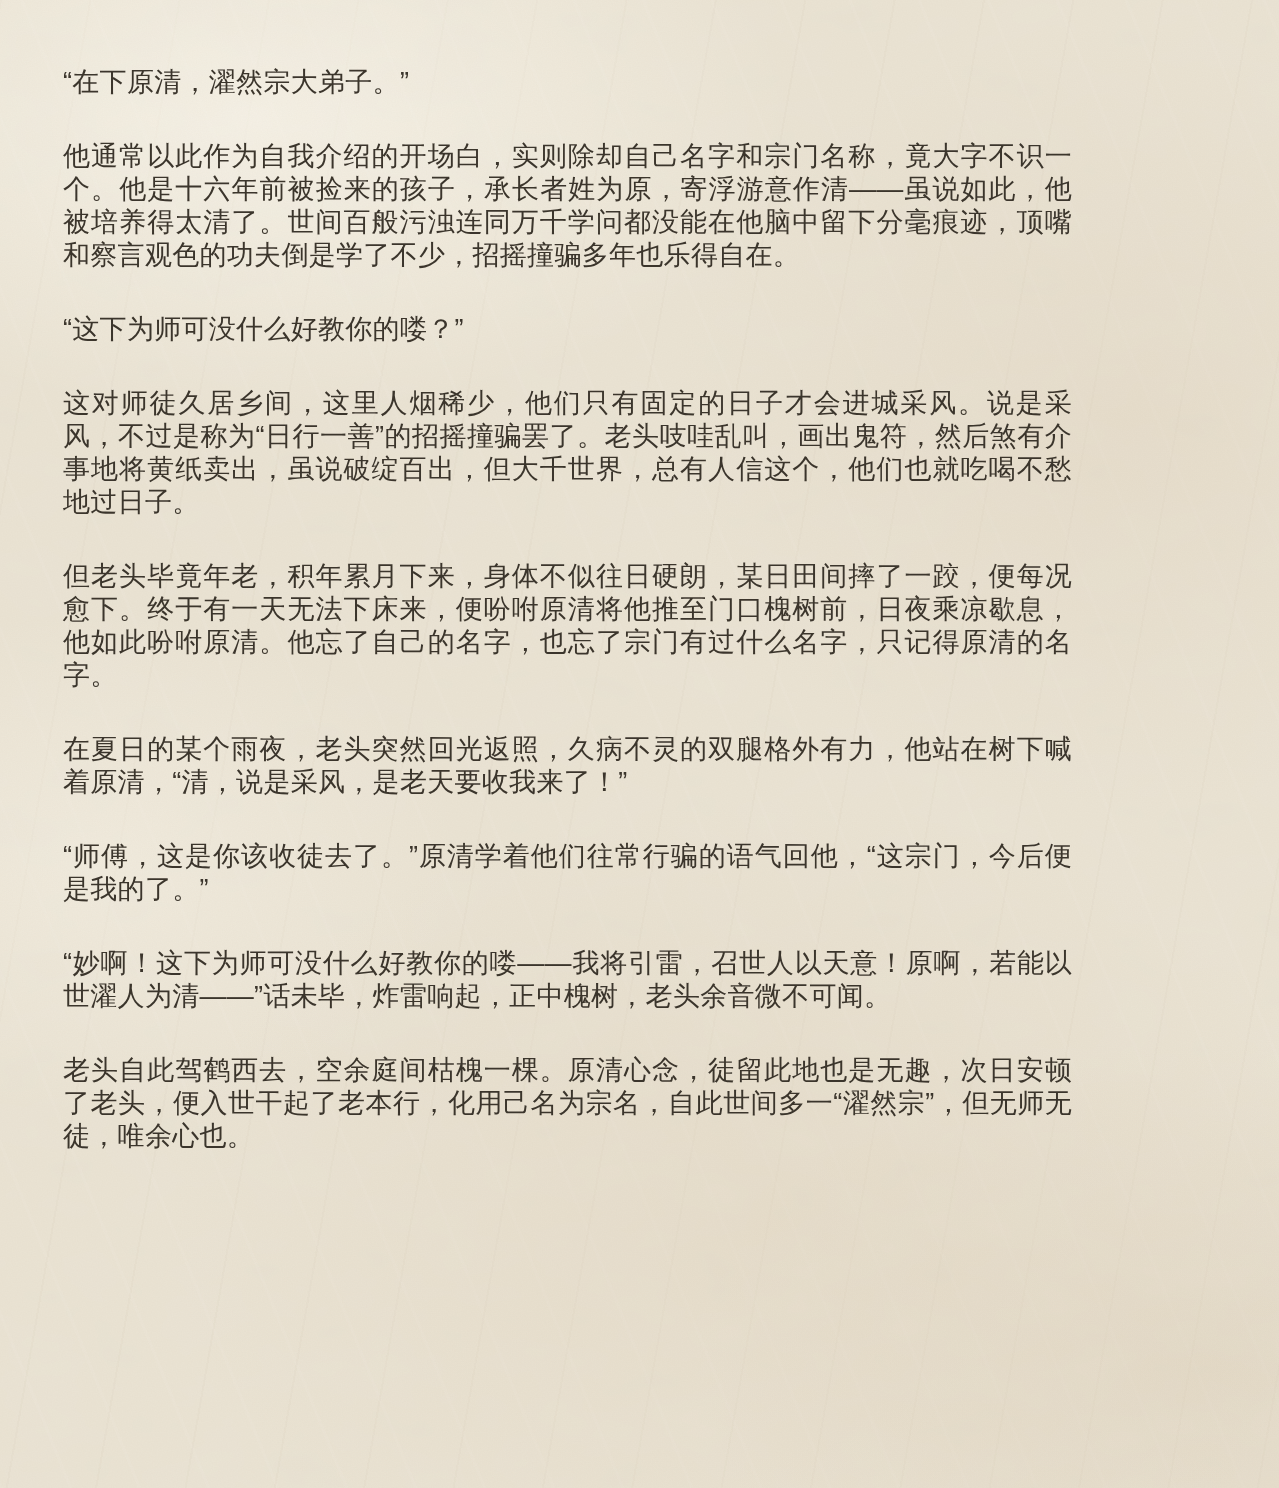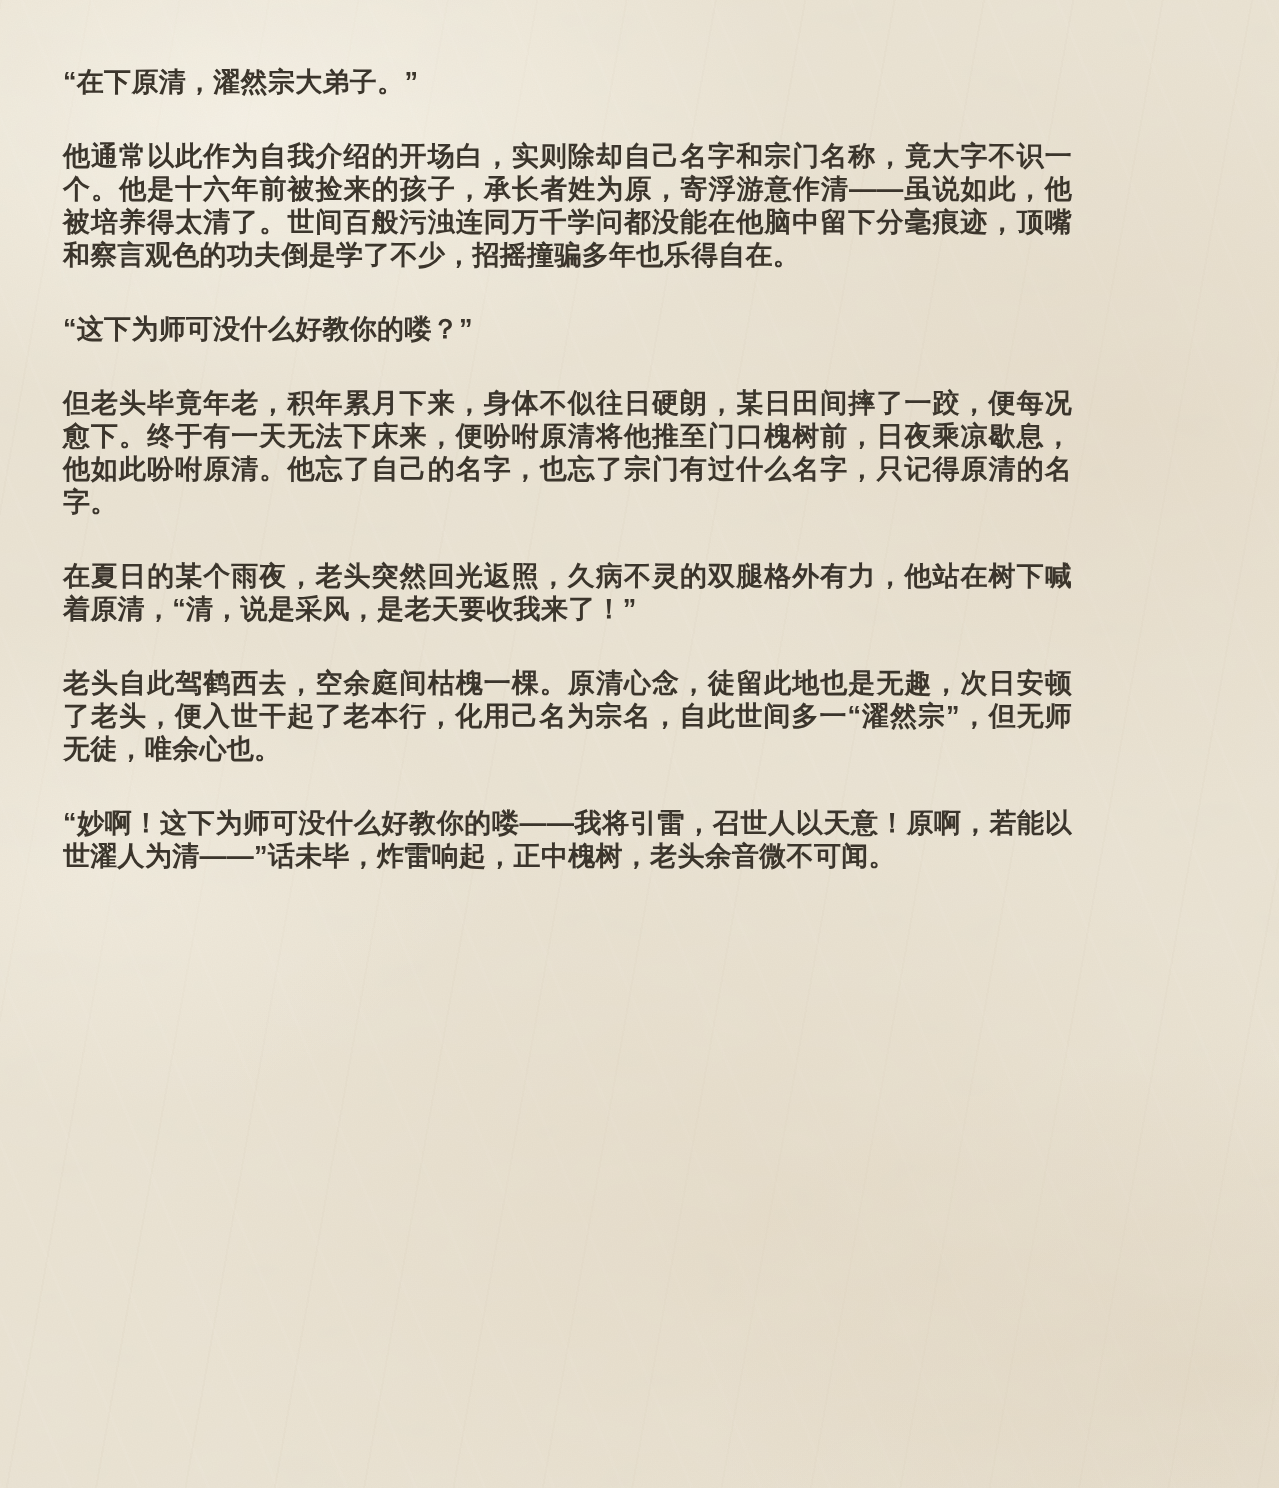--- a/index.html
+++ b/index.html
@@ -30,21 +30,21 @@
     pointer-events: none;
   }
   main.story {
     position: relative;
     box-sizing: border-box;
     width: 1134px;
     padding: 66px 62px 0 63px;
     color: #3b352c;
     font-size: 27px;
     line-height: 33px;
-    font-weight: 700;
+    font-weight: 400;
     text-align: justify;
     letter-spacing: 0.3px;
   }
   main.story p {
     margin: 0 0 41px 0;
   }
 </style>
 </head>
 <body>
 
@@ -64,17 +64,19 @@
               0 0 0 0.10 0"></feColorMatrix>
   </filter>
   <rect width="100%" height="100%" filter="url(#mottle)"></rect>
   <rect width="100%" height="100%" filter="url(#fineGrain)"></rect>
 </svg>
 
 <main class="story">
   <p>“在下原清，濯然宗大弟子。”</p>
   <p>他通常以此作为自我介绍的开场白，实则除却自己名字和宗门名称，竟大字不识一个。他是十六年前被捡来的孩子，承长者姓为原，寄浮游意作清——虽说如此，他被培养得太清了。世间百般污浊连同万千学问都没能在他脑中留下分毫痕迹，顶嘴和察言观色的功夫倒是学了不少，招摇撞骗多年也乐得自在。</p>
   <p>“这下为师可没什么好教你的喽？”</p>
+  <p>这对师徒久居乡间，这里人烟稀少，他们只有固定的日子才会进城采风。说是采风，不过是称为“日行一善”的招摇撞骗罢了。老头吱哇乱叫，画出鬼符，然后煞有介事地将黄纸卖出，虽说破绽百出，但大千世界，总有人信这个，他们也就吃喝不愁地过日子。</p>
   <p>但老头毕竟年老，积年累月下来，身体不似往日硬朗，某日田间摔了一跤，便每况愈下。终于有一天无法下床来，便吩咐原清将他推至门口槐树前，日夜乘凉歇息，他如此吩咐原清。他忘了自己的名字，也忘了宗门有过什么名字，只记得原清的名字。</p>
   <p>在夏日的某个雨夜，老头突然回光返照，久病不灵的双腿格外有力，他站在树下喊着原清，“清，说是采风，是老天要收我来了！”</p>
+  <p>“师傅，这是你该收徒去了。”原清学着他们往常行骗的语气回他，“这宗门，今后便是我的了。”</p>
+  <p>“妙啊！这下为师可没什么好教你的喽——我将引雷，召世人以天意！原啊，若能以世濯人为清——”话未毕，炸雷响起，正中槐树，老头余音微不可闻。</p>
   <p>老头自此驾鹤西去，空余庭间枯槐一棵。原清心念，徒留此地也是无趣，次日安顿了老头，便入世干起了老本行，化用己名为宗名，自此世间多一“濯然宗”，但无师无徒，唯余心也。</p>
-  <p>“妙啊！这下为师可没什么好教你的喽——我将引雷，召世人以天意！原啊，若能以世濯人为清——”话未毕，炸雷响起，正中槐树，老头余音微不可闻。</p>
 </main>
 
 </body></html>

